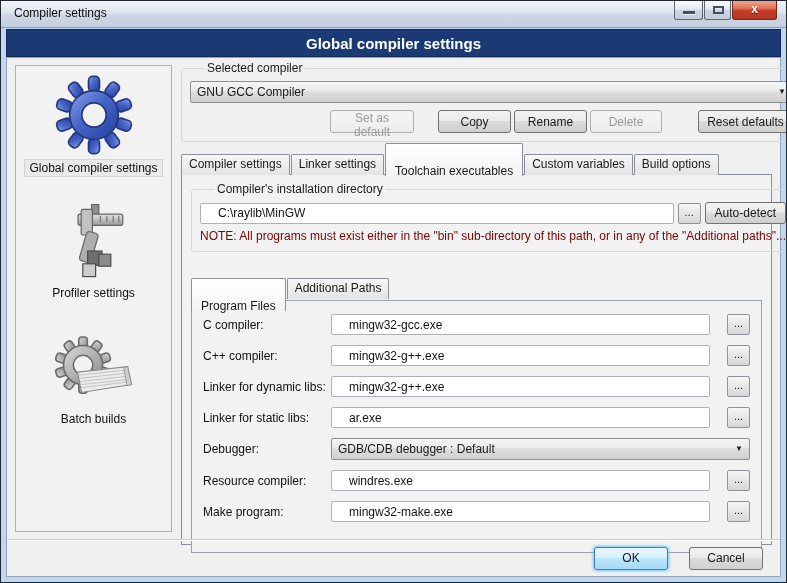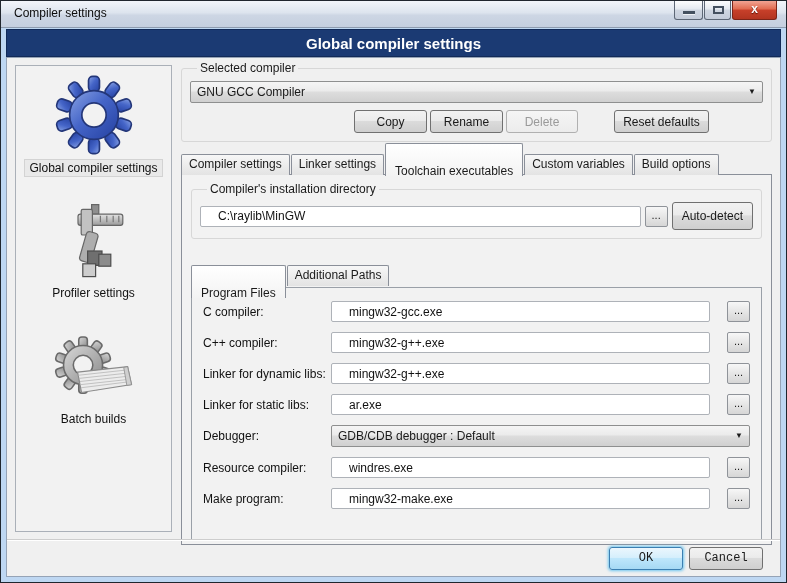--- a/index.html
+++ b/index.html
@@ -47,21 +47,21 @@
   .side-item .icon { width:86px; height:84px; display:block; }
   .side-item .lbl { margin-top:2px; padding:1px 4px; font-size:12px; color:#111; }
   .side-item.selected .lbl { background:#e9e9e9; border:1px solid #d3d3d3; }
   .si-1 { margin-top:7px; } .si-2 { margin-top:26px; } .si-3 { margin-top:28px; }
   .si-2 .icon, .si-3 .icon { height:80px; }
 
   
   .main { position:absolute; left:174px; top:3px; right:8px; bottom:42px; }
 
   fieldset { border:1px solid #d7d7d7; border-radius:3px; padding:6px 8px 8px; }
-  legend { font-size:12px; color:#1a1a1a; padding:0 3px; margin-left:7px; }
+  legend { font-size:12px; color:#1a1a1a; padding:0 3px; margin-left:14px; }
 
   
   .combo { position:relative; height:22px; border:1px solid #8e8f8f; border-radius:2px;
            background:linear-gradient(#f5f5f5, #ebebeb 45%, #dddddd 50%, #d0d0d0);
            line-height:20px; padding:0 20px 0 6px; cursor:default;
            white-space:nowrap; overflow:hidden; }
   .combo .arr { position:absolute; right:6px; top:0; line-height:20px; font-size:8px; color:#1c1c1c; }
 
   .btnrow { display:flex; margin-top:7px; align-items:center; }
   .btn { height:23px; border:1px solid #707070; border-radius:3px; font-size:12px;
@@ -85,36 +85,36 @@
   
   .tabpage { position:relative; border:1px solid #8a8f99; background:#f2f2f2;
              margin-top:-1px; padding:7px 9px 10px; height:371px; }
 
   .dirrow { display:flex; gap:4px; align-items:center; }
   input.txt { flex:1; height:21px; border:1px solid #aeb2b8; border-radius:2px;
               background:#fff; font-family:inherit; font-size:12px; padding:0 17px; color:#111; }
   .browse { width:23px; height:21px; flex:0 0 auto; border:1px solid #8f9399; border-radius:2px;
             background:linear-gradient(#f7f7f7,#e6e6e6 50%,#d6d6d6); font-size:11px;
             line-height:16px; text-align:center; color:#222; cursor:default; }
-  .autodetect { height:28px; flex:0 0 auto; padding:0 9px;text-align:right; }
+  .autodetect { height:22px; flex:0 0 auto; padding:0 9px;text-align:right; }
   .note { margin-top:5px; color:#7f0000; font-size:12px; white-space:nowrap; overflow:hidden; }
 
   .subtabstrip { display:flex; align-items:flex-start; margin-top:26px; height:23px; position:relative; z-index:2; }
   .subpanel { border:1px solid #9aa0a8; background:#f2f2f2; margin-top:-1px;
               padding:13px 11px 10px; height:253px; }
 
   .frow { display:flex; align-items:center; margin-bottom:10px; }
   .frow .flabel { width:128px; flex:0 0 auto; font-size:12px; color:#111; }
   .frow .ctl { flex:1; display:flex; gap:17px; align-items:flex-start; }
   .combo.debugger { flex:1; }
 
   
   .footer { position:absolute; left:0; right:0; bottom:0; height:37px;
             border-top:1px solid #cdcdcd; box-shadow:inset 0 1px 0 #ffffff;
-            display:flex; align-items:center; justify-content:flex-end; padding-right:17px; gap:6px;font-family:Liberation Mono, monospace; }
+            display:flex; align-items:center; justify-content:flex-end; padding-right:17px; gap:21px; }
   .btn.ok { width:74px; border-color:#3c7fb1;
             background:linear-gradient(#ebf6fd,#d6effc 45%,#bee6fb 50%,#a6d9f4);
             box-shadow:0 0 3px 1px #6ec6f0; }
   .btn.cancel { width:74px; }
 </style>
 </head>
 <body>
 
 <div class="window">
 
@@ -225,20 +225,21 @@
     <div class="main">
 
       <fieldset>
         <legend>Selected compiler</legend>
         <div class="combo">
           <span>GNU GCC Compiler</span>
           <span class="arr">▼</span>
         </div>
         <div class="btnrow">
           <span class="sp-lead"></span>
+          <button class="btn disabled w-set">Set as default</button>
           <span class="sp-a"></span>
           <button class="btn w-copy">Copy</button>
           <span class="sp-b"></span>
           <button class="btn w-ren">Rename</button>
           <span class="sp-c"></span>
           <button class="btn disabled w-del">Delete</button>
           <button class="btn push-right w-reset">Reset defaults</button>
         </div>
       </fieldset>
 
@@ -253,20 +254,21 @@
 
       <div class="tabpage">
 
         <fieldset>
           <legend>Compiler's installation directory</legend>
           <div class="dirrow">
             <input class="txt" type="text" value="C:\raylib\MinGW" style="">
             <div class="browse">...</div>
             <button class="btn autodetect">Auto-detect</button>
           </div>
+          <div class="note">NOTE: All programs must exist either in the "bin" sub-directory of this path, or in any of the "Additional paths"...</div>
         </fieldset>
 
         <div class="subtabstrip">
           <div class="tab active">Program Files</div>
           <div class="tab">Additional Paths</div>
         </div>
 
         <div class="subpanel">
 
           <div class="frow">

